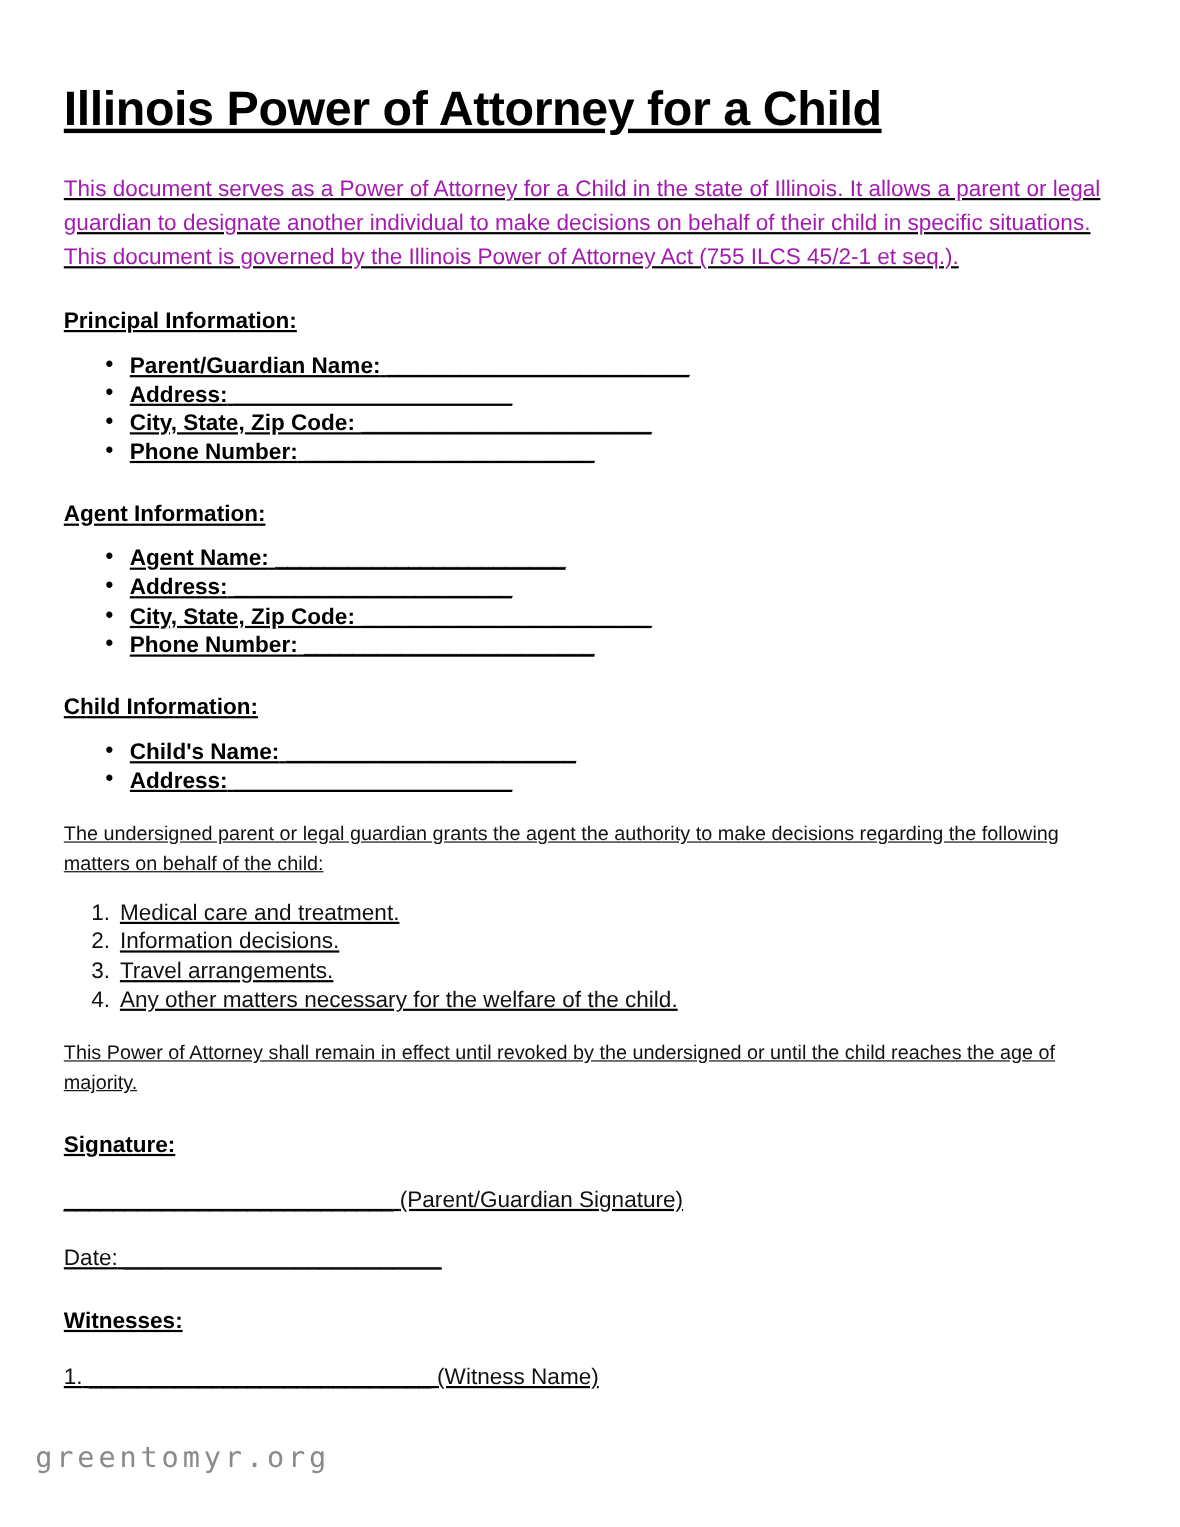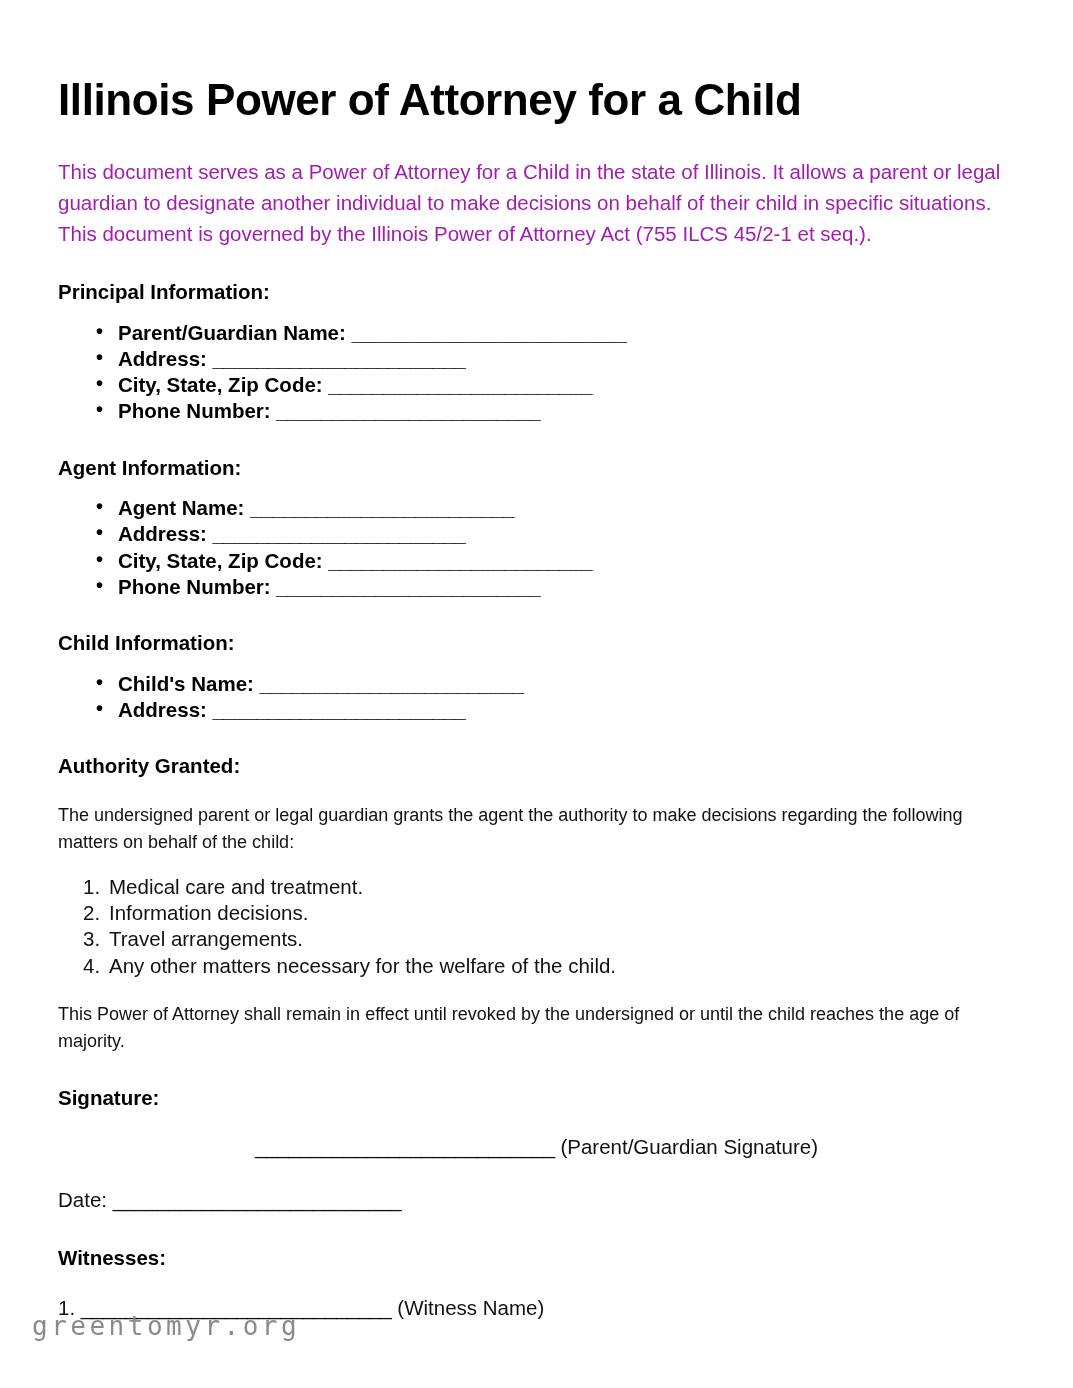--- a/index.html
+++ b/index.html
@@ -17,20 +17,21 @@
     -webkit-font-smoothing: antialiased;
   }
   .page {
     position: absolute;
     top: 0; left: 0;
     width: 1073px;
     height: 1388px;
     background: #ffffff;
     box-sizing: border-box;
     padding: 58px 58px 0 58px;
+    text-decoration: underline;
   }
 
   h1.doc-title {
     font-size: 44px;
     font-weight: bold;
     letter-spacing: -0.4px;
     line-height: 1.08;
     margin: 18px 0 0 0;
     color: #000;
   }
@@ -107,21 +108,20 @@
     left: 0;
     top: 0;
   }
 
   .sig-line-row {
     font-size: 20.5px;
     line-height: 1.4;
     margin: 22px 0 0 0;
     color: #111;
     white-space: nowrap;
-    text-align: center;
   }
   .date-row {
     font-size: 20.5px;
     line-height: 1.4;
     margin: 24px 0 0 0;
     color: #111;
     white-space: nowrap;
   }
   .witness-row {
     font-size: 20.5px;
@@ -170,21 +170,20 @@
     <li><span>City, State, Zip Code:</span> <span class="blank">________________________</span></li>
     <li><span>Phone Number:</span> <span class="blank">________________________</span></li>
   </ul>
 
   <h2 class="section-head">Child Information:</h2>
   <ul class="field-list">
     <li><span>Child's Name:</span> <span class="blank">________________________</span></li>
     <li><span>Address:</span> <span class="blank">_______________________</span></li>
   </ul>
 
-  <h2 class="section-head">Authority Granted:</h2>
   <p class="body-text">The undersigned parent or legal guardian grants the agent the authority to make decisions regarding the following matters on behalf of the child:</p>
   <ol class="authority-list">
     <li>Medical care and treatment.</li>
     <li>Information decisions.</li>
     <li>Travel arrangements.</li>
     <li>Any other matters necessary for the welfare of the child.</li>
   </ol>
   <p class="body-text">This Power of Attorney shall remain in effect until revoked by the undersigned or until the child reaches the age of majority.</p>
 
   <h2 class="section-head">Signature:</h2>

